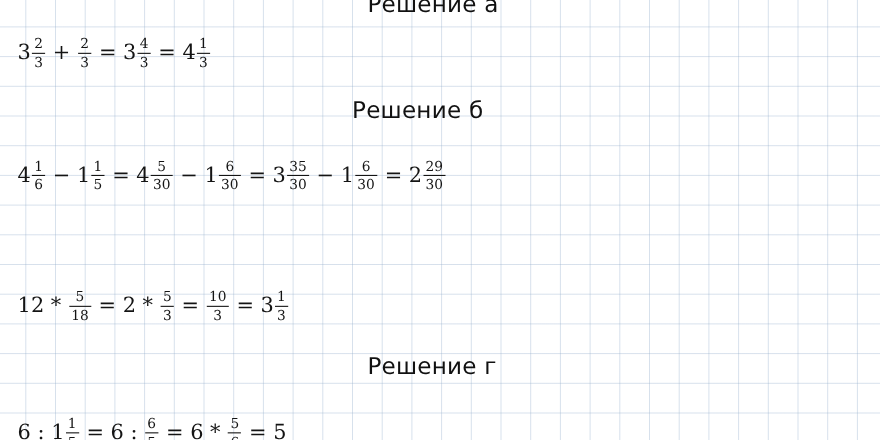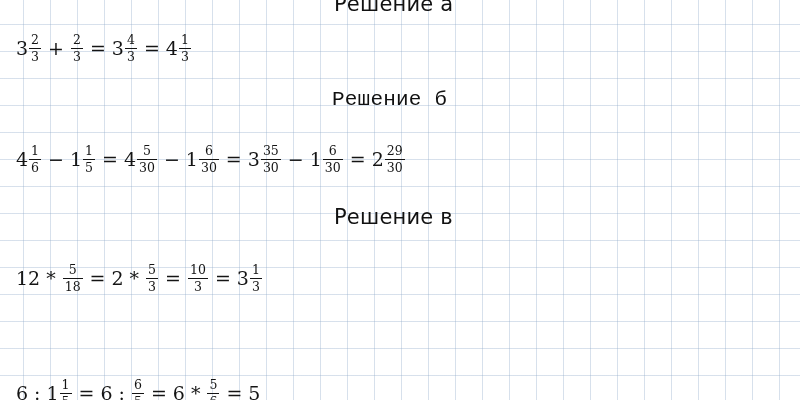--- a/index.html
+++ b/index.html
@@ -86,21 +86,21 @@
     padding: 0 2px 1px 2px;
   }
   .frac .den {
     display: block;
     padding: 1px 2px 0 2px;
     border-top: 1.2px solid #141414;
   }
 
   
   #h-a { left: 334px; top: -8px; }
-  #h-b { left: 332px; top: 88px; font-family: Liberation Mono, monospace; }
+  #h-b { left: 320px; top: 88px; }
   #h-v { left: 334px; top: 205px; }
   #h-g { left: 334px; top: 321px; }
 
   #e-a { left: 16px; top: 33px; }
   #e-b { left: 16px; top: 144px; }
   #e-v { left: 16px; top: 263px; }
   #e-g { left: 16px; top: 378px; }
 </style>
 </head>
 <body>
@@ -113,23 +113,23 @@
   <div class="expr" id="e-a">
     <span class="m"><span class="intpart">3</span><span class="frac"><span class="num">2</span><span class="den">3</span></span></span><span class="op">+</span><span class="m"><span class="frac"><span class="num">2</span><span class="den">3</span></span></span><span class="op">=</span><span class="m"><span class="intpart">3</span><span class="frac"><span class="num">4</span><span class="den">3</span></span></span><span class="op">=</span><span class="m"><span class="intpart">4</span><span class="frac"><span class="num">1</span><span class="den">3</span></span></span>
   </div>
 
   <div class="heading" id="h-b">Решение б</div>
 
   <div class="expr" id="e-b">
     <span class="m"><span class="intpart">4</span><span class="frac"><span class="num">1</span><span class="den">6</span></span></span><span class="op">−</span><span class="m"><span class="intpart">1</span><span class="frac"><span class="num">1</span><span class="den">5</span></span></span><span class="op">=</span><span class="m"><span class="intpart">4</span><span class="frac"><span class="num">5</span><span class="den">30</span></span></span><span class="op">−</span><span class="m"><span class="intpart">1</span><span class="frac"><span class="num">6</span><span class="den">30</span></span></span><span class="op">=</span><span class="m"><span class="intpart">3</span><span class="frac"><span class="num">35</span><span class="den">30</span></span></span><span class="op">−</span><span class="m"><span class="intpart">1</span><span class="frac"><span class="num">6</span><span class="den">30</span></span></span><span class="op">=</span><span class="m"><span class="intpart">2</span><span class="frac"><span class="num">29</span><span class="den">30</span></span></span>
   </div>
 
-  <div class="heading" id="h-v">Решение в</div>
 
   <div class="expr" id="e-v">
     <span class="intpart">12</span><span class="op">*</span><span class="m"><span class="frac"><span class="num">5</span><span class="den">18</span></span></span><span class="op">=</span><span class="intpart">2</span><span class="op">*</span><span class="m"><span class="frac"><span class="num">5</span><span class="den">3</span></span></span><span class="op">=</span><span class="m"><span class="frac"><span class="num">10</span><span class="den">3</span></span></span><span class="op">=</span><span class="m"><span class="intpart">3</span><span class="frac"><span class="num">1</span><span class="den">3</span></span></span>
   </div>
 
+  <div class="heading" id="h-g">Решение г</div>
 
   <div class="expr" id="e-g">
     <span class="intpart">6</span><span class="op">:</span><span class="m"><span class="intpart">1</span><span class="frac"><span class="num">1</span><span class="den">5</span></span></span><span class="op">=</span><span class="intpart">6</span><span class="op">:</span><span class="m"><span class="frac"><span class="num">6</span><span class="den">5</span></span></span><span class="op">=</span><span class="intpart">6</span><span class="op">*</span><span class="m"><span class="frac"><span class="num">5</span><span class="den">6</span></span></span><span class="op">=</span><span class="intpart">5</span>
   </div>
 </div>
 
 </body></html>

